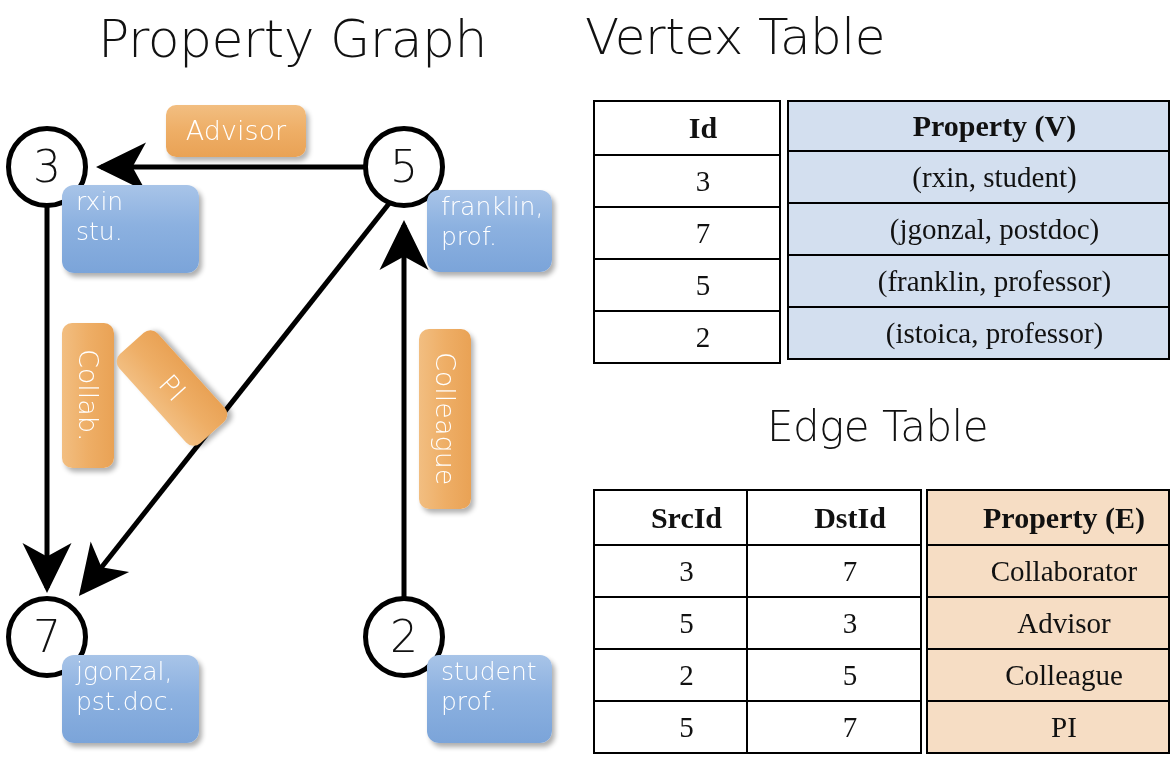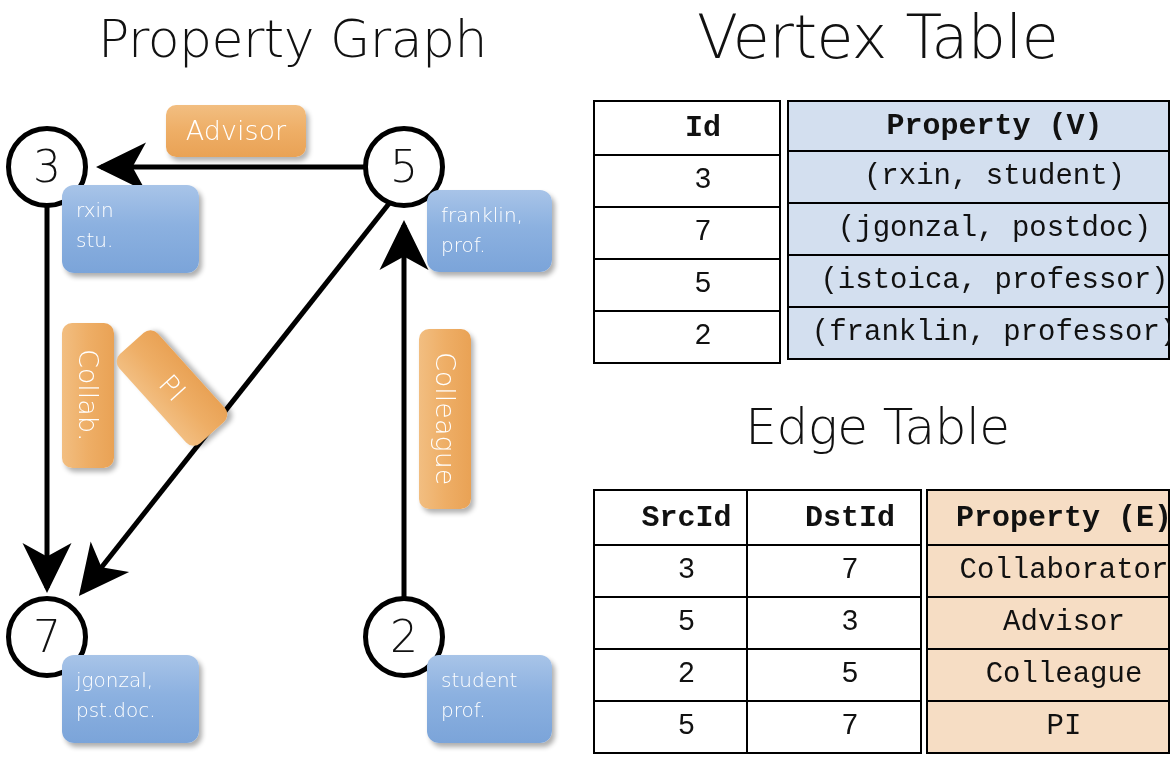--- a/index.html
+++ b/index.html
@@ -9,22 +9,22 @@
   
   .title{
     position:absolute;
     font-family:"DejaVu Sans","Liberation Sans",sans-serif;
     font-weight:300;
     color:#111;
     white-space:nowrap;
     letter-spacing:-0.5px;
   }
   #title-graph{left:0;top:8px;width:585px;text-align:center;font-size:52px;line-height:62px;}
-  #title-vertex{left:585px;top:6px;width:585px;text-align:center;font-size:60px;line-height:62px;}
-  #title-edge{left:585px;top:396px;width:585px;text-align:center;font-size:50px;line-height:62px;}
+  #title-vertex{left:585px;top:6px;width:585px;font-size:50px;line-height:62px;}
+  #title-edge{left:585px;top:396px;width:585px;text-align:center;font-size:42px;line-height:62px;}
 
   
   #graph{position:absolute;left:0;top:0;width:585px;height:760px;}
   #graph-svg{position:absolute;left:0;top:0;width:585px;height:760px;}
 
   .node{
     position:absolute;
     width:82px;height:82px;
     border:5px solid #000;
     border-radius:50%;
@@ -40,23 +40,23 @@
   }
 
   .propbox{
     position:absolute;
     border-radius:12px;
     background:linear-gradient(180deg,#a8c4e8 0%,#8cb1e0 45%,#7ba4d9 100%);
     box-shadow:3px 4px 5px rgba(0,0,0,0.32);
     color:#ffffff;
     font-family:"DejaVu Sans","Liberation Sans",sans-serif;
     font-weight:300;
-    font-size:20px;
+    font-size:25px;
     line-height:30px;
-    padding:10px 12px 10px 14px;
+    padding:2px 12px 10px 14px;
     box-sizing:border-box;
     z-index:4;
   }
 
   .edgelabel{
     position:absolute;
     border-radius:10px;
     background:linear-gradient(180deg,#f2be81 0%,#eeae66 50%,#e9a255 100%);
     box-shadow:3px 4px 5px rgba(0,0,0,0.30);
     color:#ffffff;
@@ -80,21 +80,21 @@
   }
 
   
   .tbl{position:absolute;border-collapse:separate;border-spacing:0;}
   .tbl .grp{position:absolute;top:0;}
   .cell{
     box-sizing:border-box;
     border:2px solid #000;
     margin-top:-2px;
     display:flex;align-items:center;justify-content:center;
-    font-family:Liberation Mono, monospace;
+    font-family:Liberation Serif, serif;
     font-weight:300;
     font-size:29px;
     line-height:30px;
     color:#111;
     background:#fff;
     white-space:nowrap;
     padding-left:32px;
   }
   .cell.first{margin-top:0;}
   .cell.head{font-weight:700;font-size:30px;}
@@ -180,22 +180,22 @@
       <div class="cell" style="width:188px;height:54px;">3</div>
       <div class="cell" style="width:188px;height:54px;">7</div>
       <div class="cell" style="width:188px;height:54px;">5</div>
       <div class="cell" style="width:188px;height:54px;">2</div>
     </div>
 
     <div class="grp" style="left:194px;width:383px;">
       <div class="cell head vprop first" style="width:383px;height:52px;">Property (V)</div>
       <div class="cell vprop" style="width:383px;height:54px;">(rxin, student)</div>
       <div class="cell vprop" style="width:383px;height:54px;">(jgonzal, postdoc)</div>
+      <div class="cell vprop" style="width:383px;height:54px;">(franklin, professor)</div>
       <div class="cell vprop" style="width:383px;height:54px;">(istoica, professor)</div>
-      <div class="cell vprop" style="width:383px;height:54px;">(franklin, professor)</div>
     </div>
   </div>
 
   <div class="tbl" id="edge-table">
 
     <div class="grp" style="left:0;width:155px;border-radius:10px;">
       <div class="cell head first" style="width:155px;height:57px;">SrcId</div>
       <div class="cell" style="width:155px;height:54px;">3</div>
       <div class="cell" style="width:155px;height:54px;">5</div>
       <div class="cell" style="width:155px;height:54px;">2</div>

